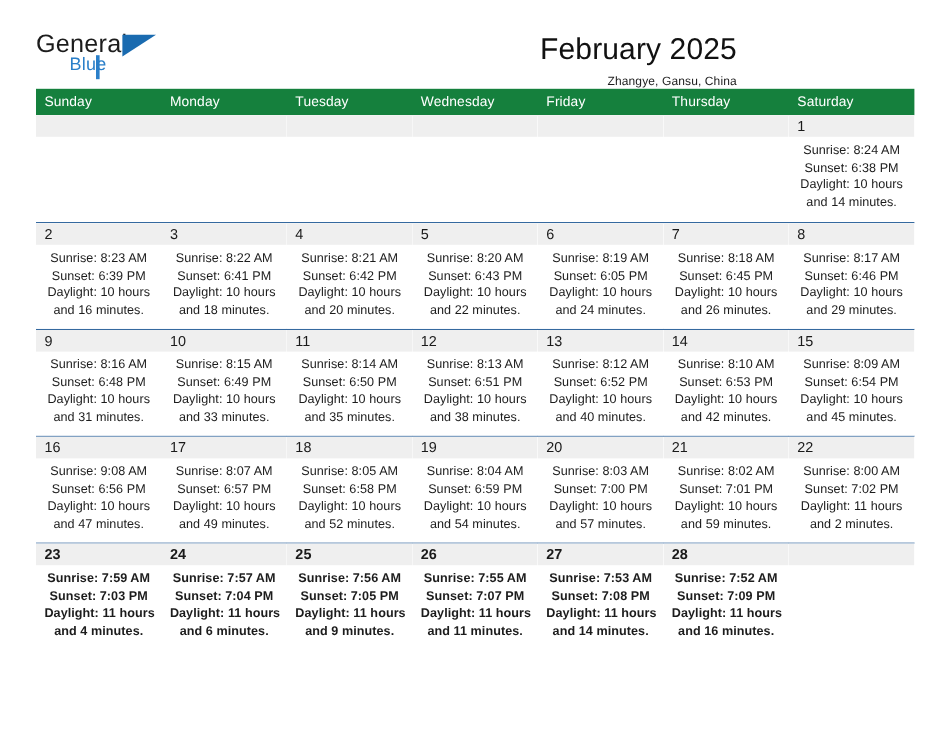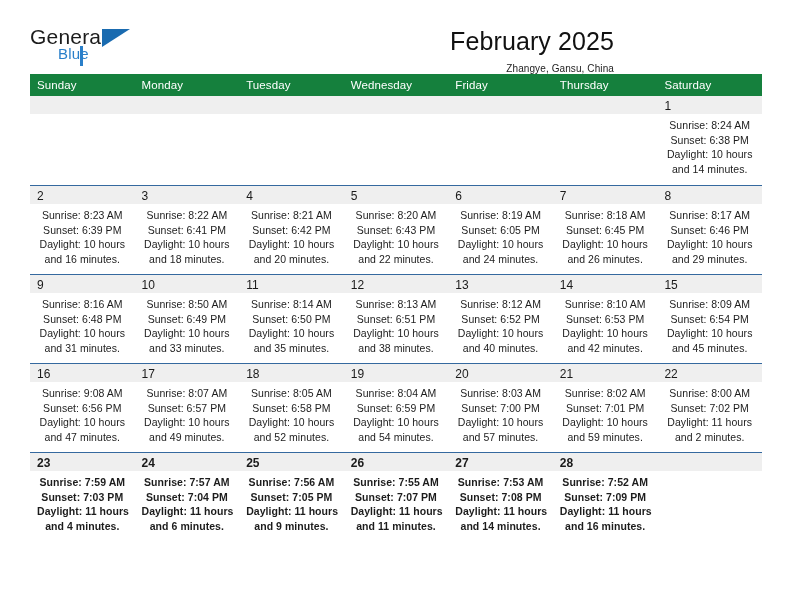--- a/index.html
+++ b/index.html
@@ -268,21 +268,21 @@
             <div class="lines">
               <div class="line">Sunrise: 8:16 AM</div>
               <div class="line">Sunset: 6:48 PM</div>
               <div class="line">Daylight: 10 hours</div>
               <div class="line">and 31 minutes.</div>
             </div>
           </div>
           <div class="day">
             <div class="daynum-band"><span class="daynum">10</span></div>
             <div class="lines">
-              <div class="line">Sunrise: 8:50 AM</div>
+              <div class="line">Sunrise: 8:15 AM</div>
               <div class="line">Sunset: 6:49 PM</div>
               <div class="line">Daylight: 10 hours</div>
               <div class="line">and 33 minutes.</div>
             </div>
           </div>
           <div class="day">
             <div class="daynum-band"><span class="daynum">11</span></div>
             <div class="lines">
               <div class="line">Sunrise: 8:14 AM</div>
               <div class="line">Sunset: 6:50 PM</div>

